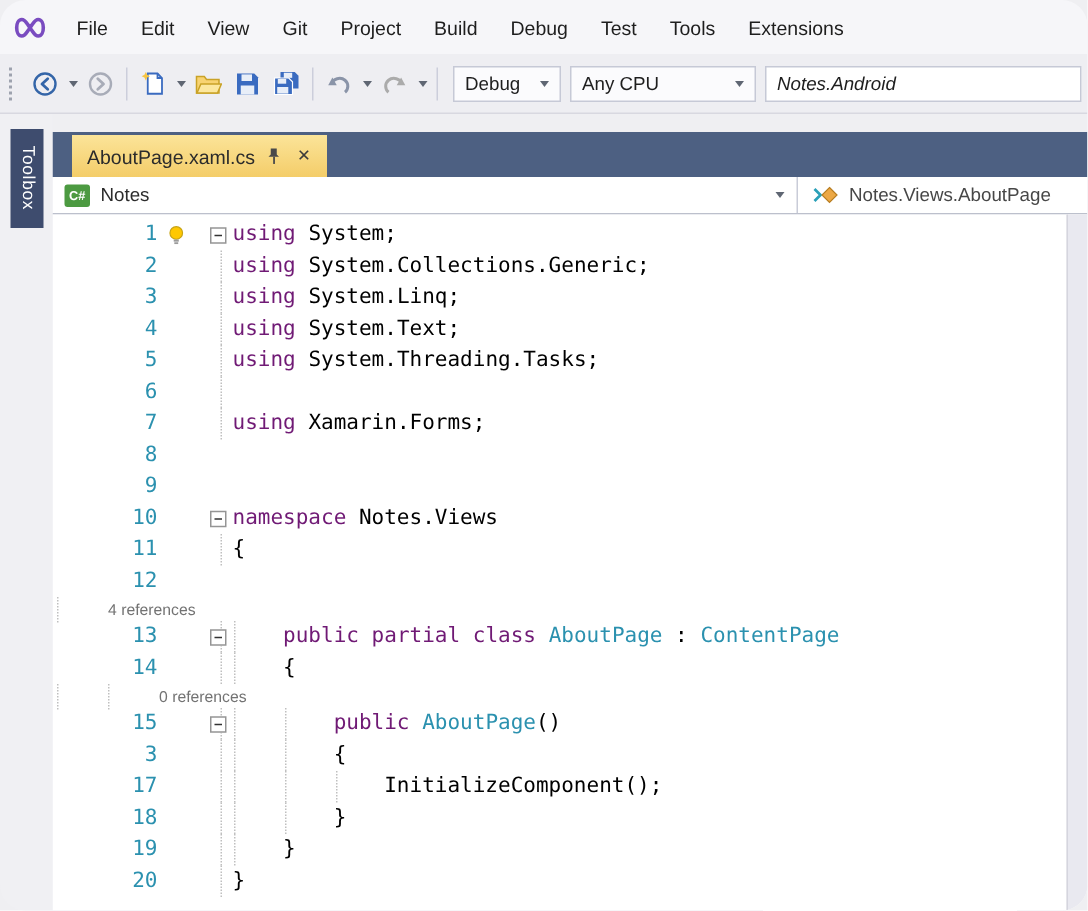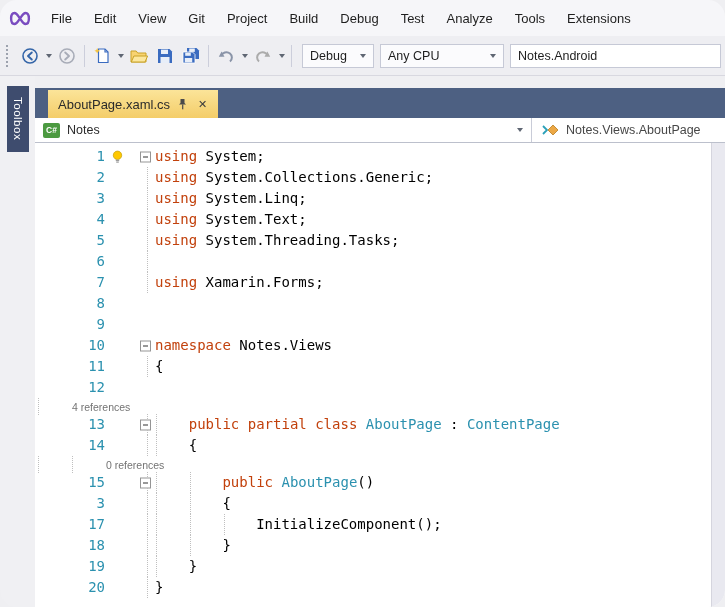--- a/index.html
+++ b/index.html
@@ -17,21 +17,21 @@
   .grip { width:5px; height:22px; border-left:2px dotted #9DA2AE; margin:0 6px 0 2px; }
   .tbtn { width:26px; height:26px; display:flex; align-items:center; justify-content:center; border-radius:2px; flex:none; }
   .tbtn svg { display:block; }
   .chevbtn { width:11px; height:26px; display:flex; align-items:center; justify-content:center; flex:none; }
   .chev-tri { width:0; height:0; border-left:3.5px solid transparent; border-right:3.5px solid transparent; border-top:4.5px solid #5F6673; display:inline-block; }
   .tsep { width:1px; height:22px; background:#CCCEDB; margin:0 4px; flex:none; }
   .tcombo { height:24px; background:#FBFBFD; border:1px solid #C6C9D6; display:flex; align-items:center; font-size:12.5px; color:#1E1E1E; padding:0 7px; margin-left:6px; flex:none; }
   .tcombo .lbl { flex:1; white-space:nowrap; overflow:hidden; }
   .w-config { width:72px; }
   .w-platform { width:124px; }
-  .startup { flex:1; background:#FFFFFF; margin-right:0; }
+  .startup { flex:1; background:#FFFFFF; margin-right:0;font-style:italic; }
 
   
   .main { display:flex; height:531px; }
   .leftstrip { width:35px; background:#F0F0F3; position:relative; flex:none; }
   .toolbox-tab { position:absolute; top:10px; left:7px; width:22px; height:66px; background:#3E4C6E; color:#FFFFFF;
                  writing-mode:vertical-rl; font-size:11.5px; letter-spacing:0.5px; display:flex; align-items:center; justify-content:center; }
   .docarea { flex:1; display:flex; flex-direction:column; min-width:0; }
   .tabspacer { height:12px; background:#EFEFF2; }
   .tabstrip { height:30px; background:#4D6082; display:flex; align-items:flex-end; padding-left:13px; }
   .tab-active { height:28px; background:linear-gradient(#FBE499,#F4CD69); display:flex; align-items:center; gap:7px; padding:0 8px 0 10px; font-size:13px; color:#2B2B2B; }
@@ -48,21 +48,21 @@
   .editor-wrap { flex:1; display:flex; background:#FFFFFF; min-height:0; }
   .code-area { flex:1; overflow:hidden; padding-top:3px; min-width:0; }
   .vscroll { width:14px; background:#E9E9F0; border-left:1px solid #D5D5DE; flex:none; }
 
   .crow { display:flex; height:21px; line-height:21px; font-family:"DejaVu Sans Mono", monospace; font-size:14px; }
   .lens-row { height:16px; line-height:16px;flex-direction:column; }
   .lnum { width:70px; flex:none; text-align:right; color:#2B91AF; }
   .midcol { width:48px; flex:none; position:relative; z-index:2; }
   .codetext { flex:1; position:relative; white-space:pre; color:#000000; margin-left:2px; min-width:0; }
   .guide { position:absolute; top:0; bottom:0; width:0; border-left:1px dotted #BFBFBF; }
-  .tok-k { color:#c2410c; }
+  .tok-k { color:#701a75; }
   .tok-t { color:#2B91AF; }
   .tok-p { color:#000000; }
   .lens { font-family:"Liberation Sans", sans-serif; font-size:10.5px; color:#737373; display:inline-block; }
   .foldbox { position:absolute; right:2px; top:50%; transform:translateY(-50%); width:11px; height:11px; border:1px solid #959595; background:#FFFFFF; display:flex; align-items:center; justify-content:center; }
   .foldbox .minus { width:5px; height:1px; background:#333333; }
   .bulb { position:absolute; left:5px; top:50%; transform:translateY(-50%); display:flex; }
 </style>
 </head>
 <body>
 
@@ -75,21 +75,20 @@
       </svg>
     </span>
     <span class="menu-item">File</span>
     <span class="menu-item">Edit</span>
     <span class="menu-item">View</span>
     <span class="menu-item">Git</span>
     <span class="menu-item">Project</span>
     <span class="menu-item">Build</span>
     <span class="menu-item">Debug</span>
     <span class="menu-item">Test</span>
-    <span class="menu-item">Analyze</span>
     <span class="menu-item">Tools</span>
     <span class="menu-item">Extensions</span>
   </nav>
 
   <div class="toolbar">
     <span class="grip"></span>
 
     <div class="tbtn">
       <svg width="18" height="18" viewBox="0 0 18 18">
         <circle cx="9" cy="9" r="7" fill="none" stroke="#3465A8" stroke-width="1.6"></circle>

